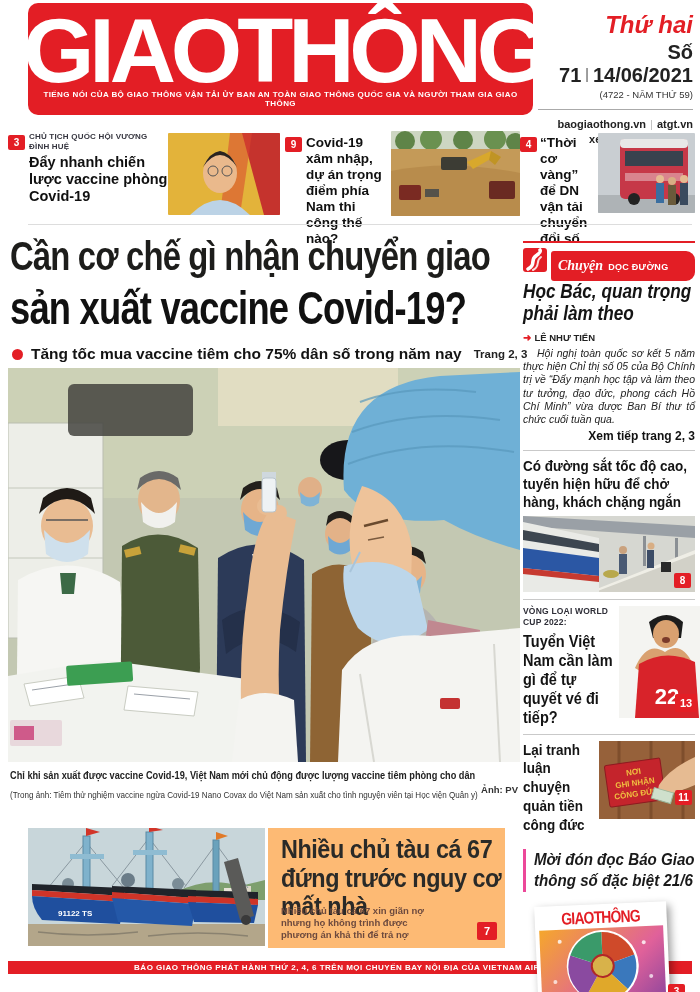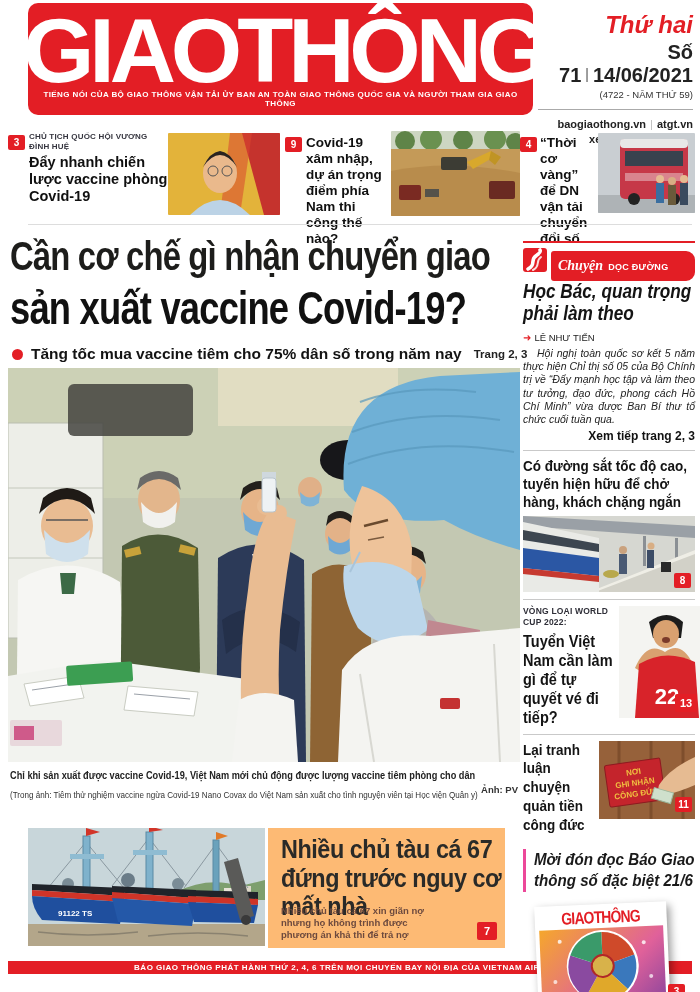--- a/index.html
+++ b/index.html
@@ -55,21 +55,21 @@
   .chuyen{border-top:2px solid #e31e25;padding-top:5px;}
   .chuyen-head{display:flex;gap:4px;height:24px;}
   .s-logo{width:24px;height:24px;background:#e31e25;border-radius:3px;flex:0 0 auto;}
   .chuyen-banner{flex:1;height:30px;margin-top:3px;background:#e31e25;border-radius:3px 9px 9px 3px;
                  display:flex;align-items:center;padding:0 7px;gap:5px;}
   .chuyen-script{font-family:"Liberation Serif",serif;font-style:italic;font-weight:bold;
                  color:#fff;font-size:14px;}
   .chuyen-caps{font-size:9px;font-weight:bold;color:#fff;letter-spacing:.3px;padding-top:1px;}
   .col-title{margin-top:8px;width:198px;transform:scaleX(.86);transform-origin:left top;
              font-size:20px;font-weight:bold;font-style:italic;line-height:1.12;color:#141414;}
-  .col-byline{margin-top:7px;font-size:9.5px;font-weight:normal;color:#222;}
+  .col-byline{margin-top:7px;font-size:9.5px;font-weight:bold;color:#222;}
   .col-byline .arrow{color:#e31e25;font-size:10px;margin-right:3px;}
   .col-body{margin-top:4px;font-size:10.5px;font-style:italic;line-height:1.27;text-align:justify;
             color:#222;text-indent:14px;}
   .col-more{margin-top:2px;text-align:right;font-size:12px;font-weight:bold;color:#111;}
   .sb-div{border-top:1px solid #c9c9c9;margin:7px 0 6px;}
   .rail-title{width:198px;transform:scaleX(.87);transform-origin:left top;
               font-size:15.5px;font-weight:bold;line-height:1.16;color:#141414;}
   .rail-photo{position:relative;height:76px;margin-top:5px;overflow:hidden;}
   .wc{display:flex;gap:4px;}
   .wc-left{width:92px;flex:0 0 auto;}
@@ -384,21 +384,21 @@
           <line x1="84" y1="0" x2="84" y2="78" stroke="#7e4e2c" stroke-width="3"></line>
           <g transform="rotate(-8 40 42)">
             <rect x="8" y="20" width="56" height="42" rx="2" fill="#c4242c" stroke="#8e1a20"></rect>
             <text x="36" y="33" text-anchor="middle" font-family="Liberation Sans, sans-serif" font-size="8" font-weight="bold" fill="#f0c040">NƠI</text>
             <text x="36" y="44" text-anchor="middle" font-family="Liberation Sans, sans-serif" font-size="8" font-weight="bold" fill="#f0c040">GHI NHẬN</text>
             <text x="36" y="55" text-anchor="middle" font-family="Liberation Sans, sans-serif" font-size="8" font-weight="bold" fill="#f0c040">CÔNG ĐỨC</text>
           </g>
           <path d="M96,16 Q70,28 60,44 Q57,54 66,54 Q80,51 96,44 Z" fill="#e6bb92"></path>
           <rect x="54" y="48" width="20" height="11" fill="#cfe0cc" transform="rotate(16 60 52)" stroke="#9ab69a"></rect>
         </svg>
-        <div class="pnum" style="position:absolute;right:3px;bottom:7px;">11</div>
+        <div class="pnum" style="position:absolute;right:3px;bottom:14px;">11</div>
       </div>
     </div>
 
     <div class="promo">
       <div class="promo-title">Mời đón đọc Báo Giao thông số đặc biệt 21/6</div>
     </div>
 
     <div class="cover-wrap">
       <div class="cover">
         <div class="cover-top">

